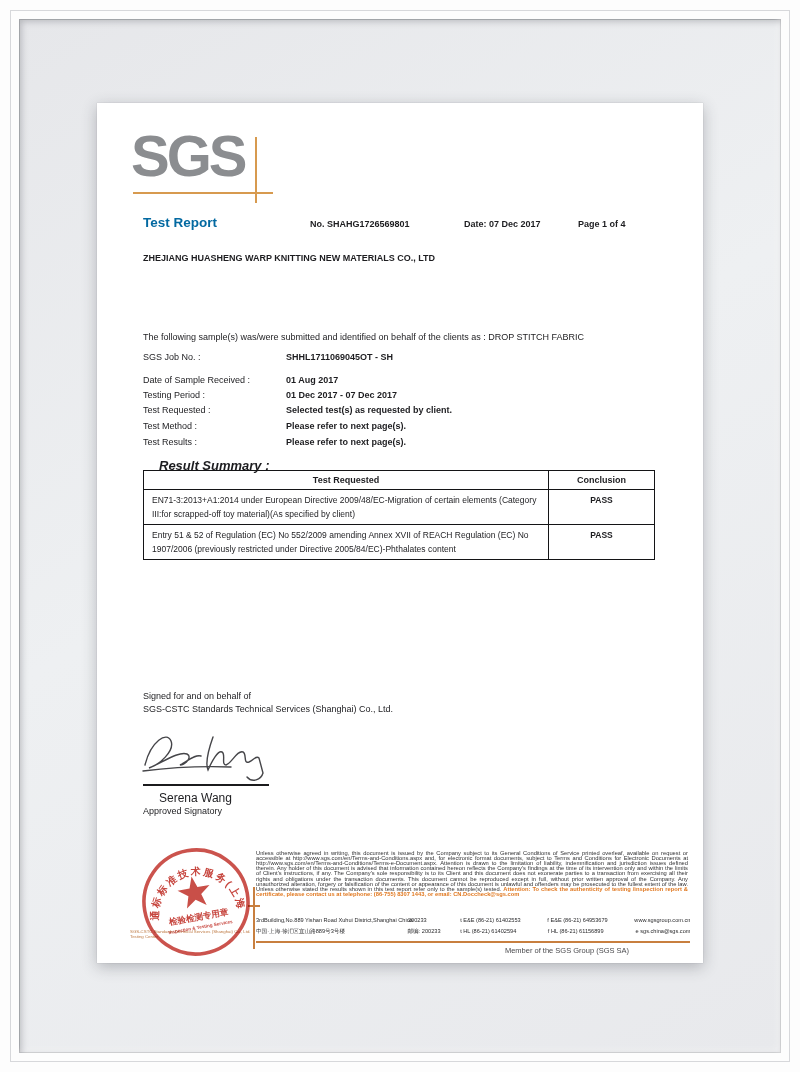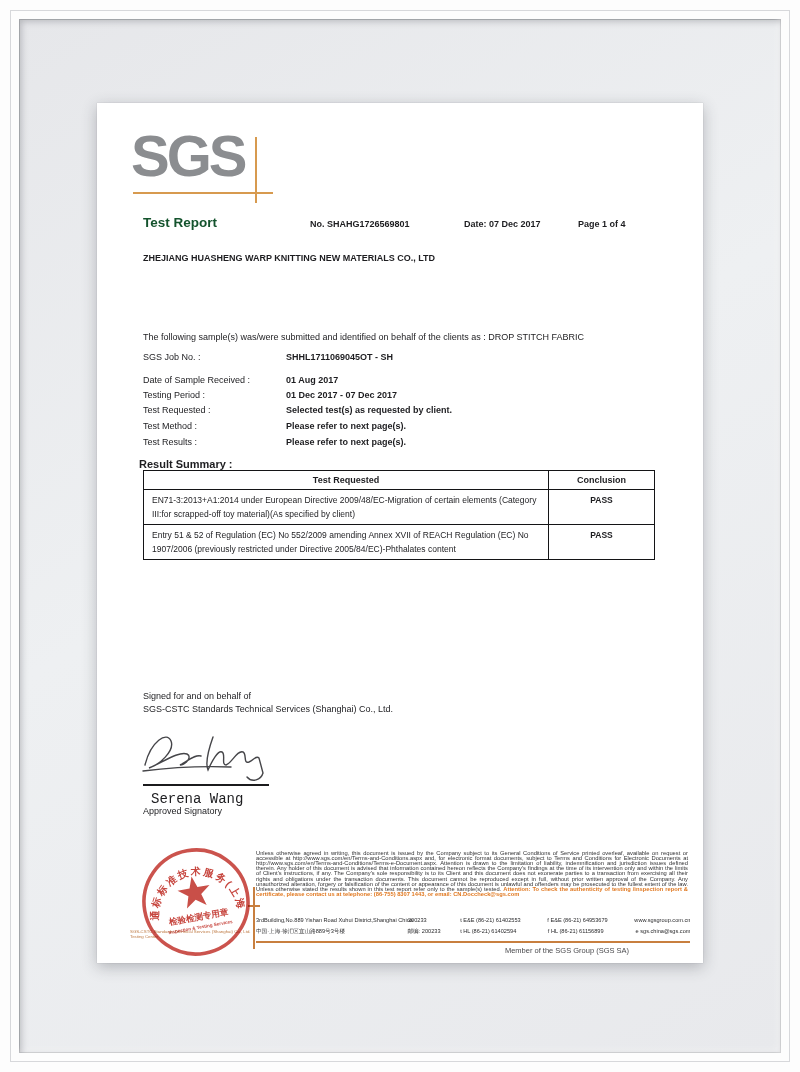--- a/index.html
+++ b/index.html
@@ -18,42 +18,42 @@
   .paper{
     position:absolute;left:97px;top:103px;width:606px;height:860px;background:#ffffff;
     box-shadow:0 4px 14px rgba(50,52,62,.30),0 0 1px #b9babd;
   }
   .abs{position:absolute;}
   
   .sgs-logo{left:34px;top:24px;font-size:58px;font-weight:bold;color:#8b8d90;letter-spacing:-3px;line-height:1;}
   .logo-underline{left:36px;top:89px;width:140px;height:2px;background:#d79a4f;}
   .logo-cropline{left:158px;top:34px;width:2px;height:66px;background:#d79a4f;}
   
-  .title{left:46px;top:112px;font-size:13.5px;font-weight:bold;color:#14532d;}
+  .title{left:46px;top:112px;font-size:13.5px;font-weight:bold;color:#0369a1;}
   .meta{top:116px;font-size:9px;font-weight:bold;color:#1d1d20;}
   
   .company{left:46px;top:147px;font-size:9px;font-weight:bold;color:#1d1d20;line-height:17px;}
   .statement{left:46px;top:229px;font-size:9px;color:#1d1d20;text-align:right;}
   
   .frow{left:46px;width:520px;height:12px;}
   .flabel{position:absolute;left:0;font-size:9px;color:#1d1d20;}
   .fvalue{position:absolute;left:143px;font-size:9px;font-weight:bold;color:#1d1d20;}
-  .summary-label{left:42px;top:355px;font-size:11px;font-weight:bold;color:#1d1d20;}
+  .summary-label{left:62px;top:355px;font-size:13px;font-weight:bold;color:#1d1d20;font-style:italic;}
   
   table.result{left:46px;top:367px;width:512px;border-collapse:collapse;table-layout:fixed;}
   table.result td,table.result th{border:1.5px solid #141416;font-size:8.5px;color:#1d1d20;vertical-align:top;}
   table.result th{font-size:9px;text-align:center;padding:4px 8px;}
   table.result th.conc,table.result td.conc{text-align:center;font-weight:bold;}
   table.result td{padding:3px 8px;line-height:14px;}
   
   .signed1{left:46px;top:588px;font-size:9px;color:#1d1d20;}
   .signed2{left:46px;top:601px;font-size:9px;color:#1d1d20;}
   .sig-svg{left:38px;top:618px;}
   .sig-rule{left:46px;top:681px;width:126px;height:2px;background:#1b1b1d;}
-  .sig-name{left:54px;top:688px;font-size:14px;color:#1d1d20;font-family:Liberation Mono, monospace;}
+  .sig-name{left:62px;top:688px;font-size:12px;color:#1d1d20;}
   .sig-role{left:46px;top:703px;font-size:9px;color:#1d1d20;}
   
   .fineprint{left:159px;top:748px;width:434px;height:72px;overflow:hidden;}
   .fineprint-inner{width:600px;transform:scale(0.72);transform-origin:0 0;
     font-size:8px;line-height:7px;text-align:justify;color:#323234;}
   .attention{color:#e07820;font-weight:bold;}
   .foot-divider{left:156px;top:784px;width:1.5px;height:62px;background:#c87f3f;}
   .foot-tick{left:151px;top:802px;width:12px;height:1.5px;background:#c87f3f;}
   .stamp-sub{left:33px;top:826px;width:230px;font-size:7px;line-height:8px;color:#bd7840;transform:scale(.62);transform-origin:0 0;width:360px;}
   .addr{left:159px;top:812px;width:434px;height:26px;overflow:hidden;}

